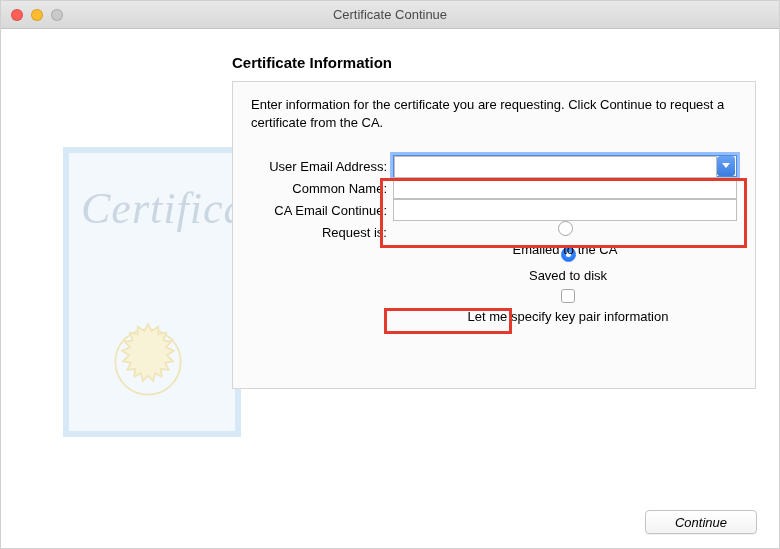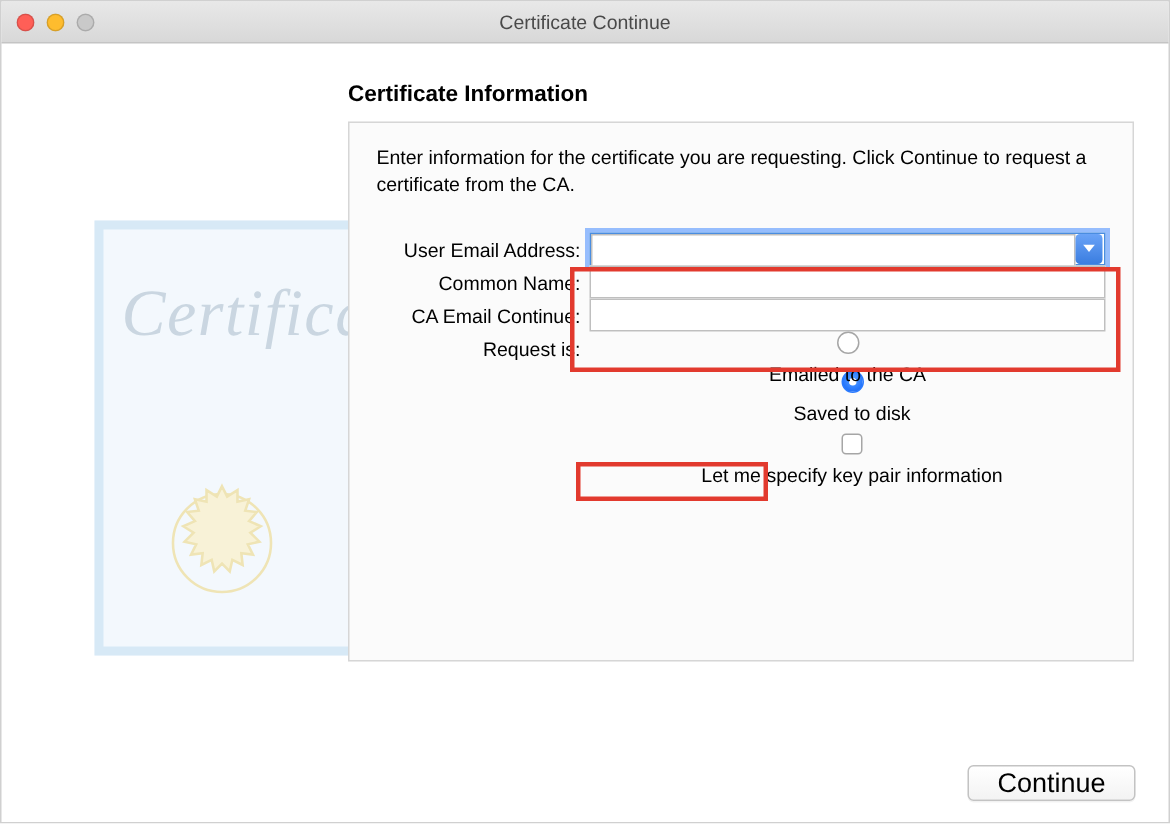--- a/index.html
+++ b/index.html
@@ -85,21 +85,21 @@
     .panel-title {
       font-size: 15px;
       font-weight: 600;
       color: #000;
       margin-bottom: 10px;
       padding-left: 0;
     }
     .panel-box {
       position: relative;
       width: 524px;
-      height: 360px;
+      height: 308px;
       border: 1px solid #d6d6d6;
       padding: 14px 18px 14px 18px;
       background: #fbfbfb;
     }
     .instructions {
       font-size: 13px;
       line-height: 1.35;
       margin-bottom: 24px;
     }
     .form-row {
@@ -209,23 +209,24 @@
     }
     .btn {
       display: inline-flex;
       align-items: center;
       justify-content: center;
       min-width: 112px;
       height: 24px;
       border: 1px solid #c3c3c3;
       border-radius: 4px;
       background: linear-gradient(#ffffff, #f3f3f3);
-      font-size: 18px;
+      font-size: 13px;
       color: #000;
       box-shadow: 0 1px 0 rgba(0,0,0,0.05);
+      font-style: italic;
     }
   </style>
 </head>
 <body>
 
 <div class="window">
   <div class="titlebar">
     <div class="traffic-lights">
       <div class="tl close"></div>
       <div class="tl min"></div>

